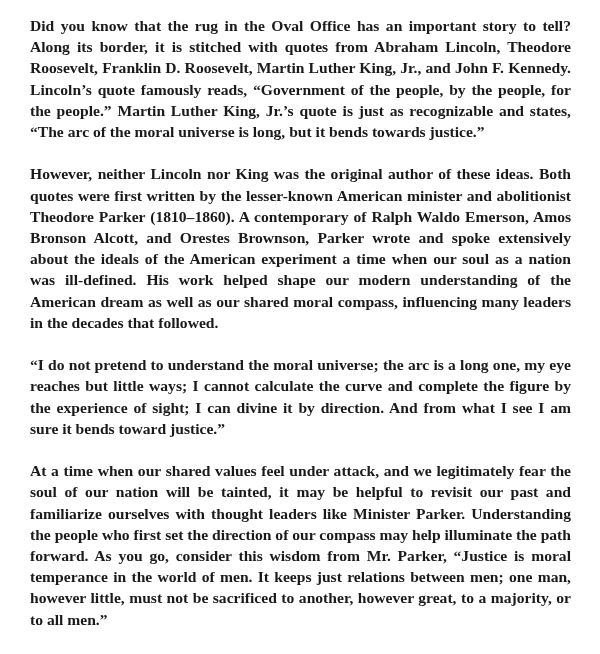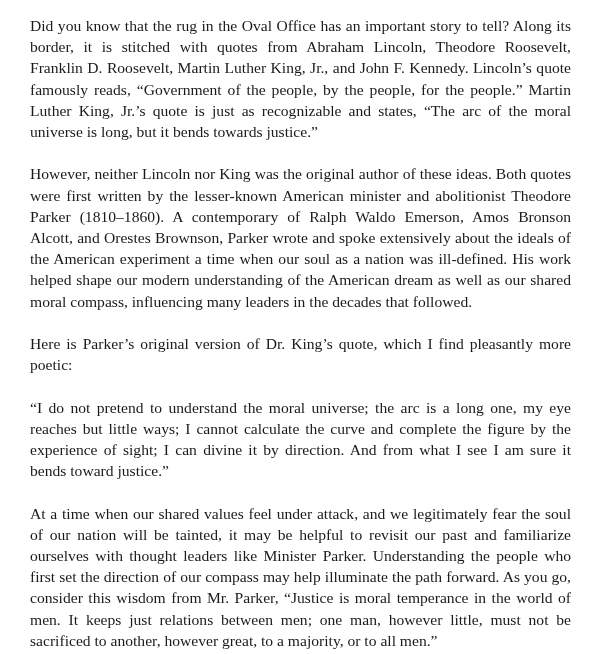--- a/index.html
+++ b/index.html
@@ -3,25 +3,24 @@
 <meta charset="utf-8">
 <style>
   html, body { margin: 0; padding: 0; background: #ffffff; }
   body { width: 600px; height: 654px; overflow: hidden; }
   .doc {
     position: absolute; left: 30px; top: 15px; width: 541px;
     font-family: "Liberation Serif", "DejaVu Serif", serif;
     font-size: 15.6px; line-height: 21.2px; color: #1a1a1a;
     text-align: justify;
   }
-  .doc p { margin: 0 0 21.2px 0; }
+  .doc p { margin: 0 0 21.2px 0; font-weight: bold; }
 </style>
 </head>
 <body>
 
 <div class="doc">
   <p>Did you know that the rug in the Oval Office has an important story to tell? Along its border, it is stitched with quotes from Abraham Lincoln, Theodore Roosevelt, Franklin D. Roosevelt, Martin Luther King, Jr., and John F. Kennedy. Lincoln’s quote famously reads, “Government of the people, by the people, for the people.” Martin Luther King, Jr.’s quote is just as recognizable and states, “The arc of the moral universe is long, but it bends towards justice.”</p>
   <p>However, neither Lincoln nor King was the original author of these ideas. Both quotes were first written by the lesser-known American minister and abolitionist Theodore Parker (1810–1860). A contemporary of Ralph Waldo Emerson, Amos Bronson Alcott, and Orestes Brownson, Parker wrote and spoke extensively about the ideals of the American experiment a time when our soul as a nation was ill-defined. His work helped shape our modern understanding of the American dream as well as our shared moral compass, influencing many leaders in the decades that followed.</p>
-  <p>Here is Parker’s original version of Dr. King’s quote, which I find pleasantly more poetic:</p>
   <p>“I do not pretend to understand the moral universe; the arc is a long one, my eye reaches but little ways; I cannot calculate the curve and complete the figure by the experience of sight; I can divine it by direction. And from what I see I am sure it bends toward justice.”</p>
   <p>At a time when our shared values feel under attack, and we legitimately fear the soul of our nation will be tainted, it may be helpful to revisit our past and familiarize ourselves with thought leaders like Minister Parker. Understanding the people who first set the direction of our compass may help illuminate the path forward. As you go, consider this wisdom from Mr. Parker, “Justice is moral temperance in the world of men. It keeps just relations between men; one man, however little, must not be sacrificed to another, however great, to a majority, or to all men.”</p>
 
 </div>
 
 </body></html>

